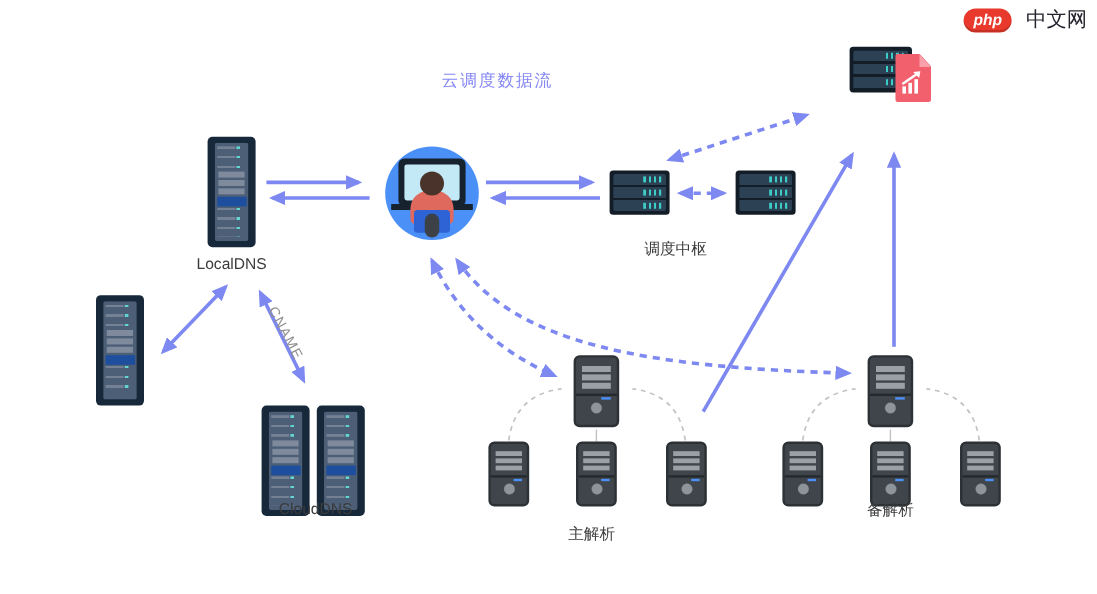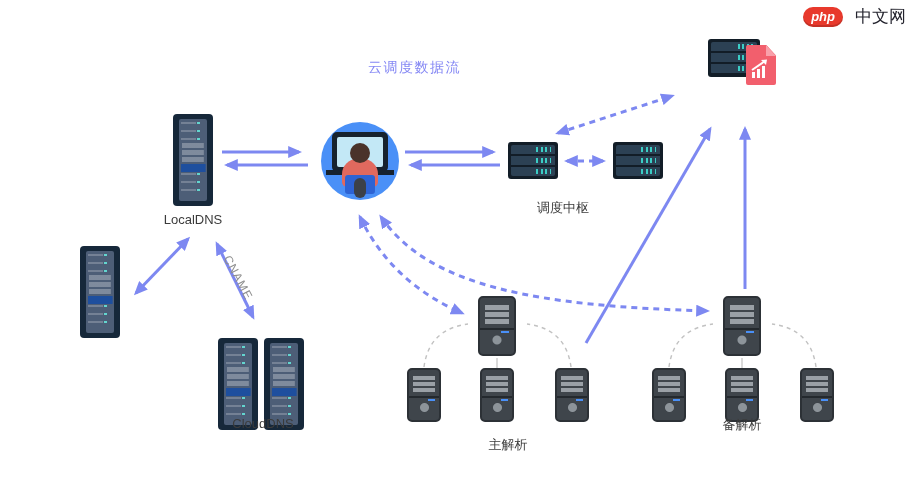--- a/index.html
+++ b/index.html
@@ -191,21 +191,21 @@
       <rect x="12" y="8" width="3" height="12" fill="#fff"></rect>
       <path d="M2 12 L15 3" stroke="#fff" stroke-width="2" fill="none"></path>
       <path d="M11 2 L17 1.4 L16 7 Z" fill="#fff"></path>
     </svg>
   </div>
 
   <div class="pc pc-big" style="left:478px;top:296px"></div>
   <div class="pc pc-sm" style="left:407px;top:368px"></div>
   <div class="pc pc-sm" style="left:480px;top:368px"></div>
   <div class="pc pc-sm" style="left:555px;top:368px"></div>
-  <div class="lbl" style="left:468px;top:436px;width:80px">主解析</div>
+  <div class="lbl" style="left:453px;top:436px;width:80px">主解析</div>
 
   <div class="pc pc-big" style="left:723px;top:296px"></div>
   <div class="pc pc-sm" style="left:652px;top:368px"></div>
   <div class="pc pc-sm" style="left:725px;top:368px"></div>
   <div class="pc pc-sm" style="left:800px;top:368px"></div>
   <div class="lbl" style="left:702px;top:416px;width:80px">备解析</div>
 
   <div class="title">云调度数据流</div>
 
   <div class="logo">

